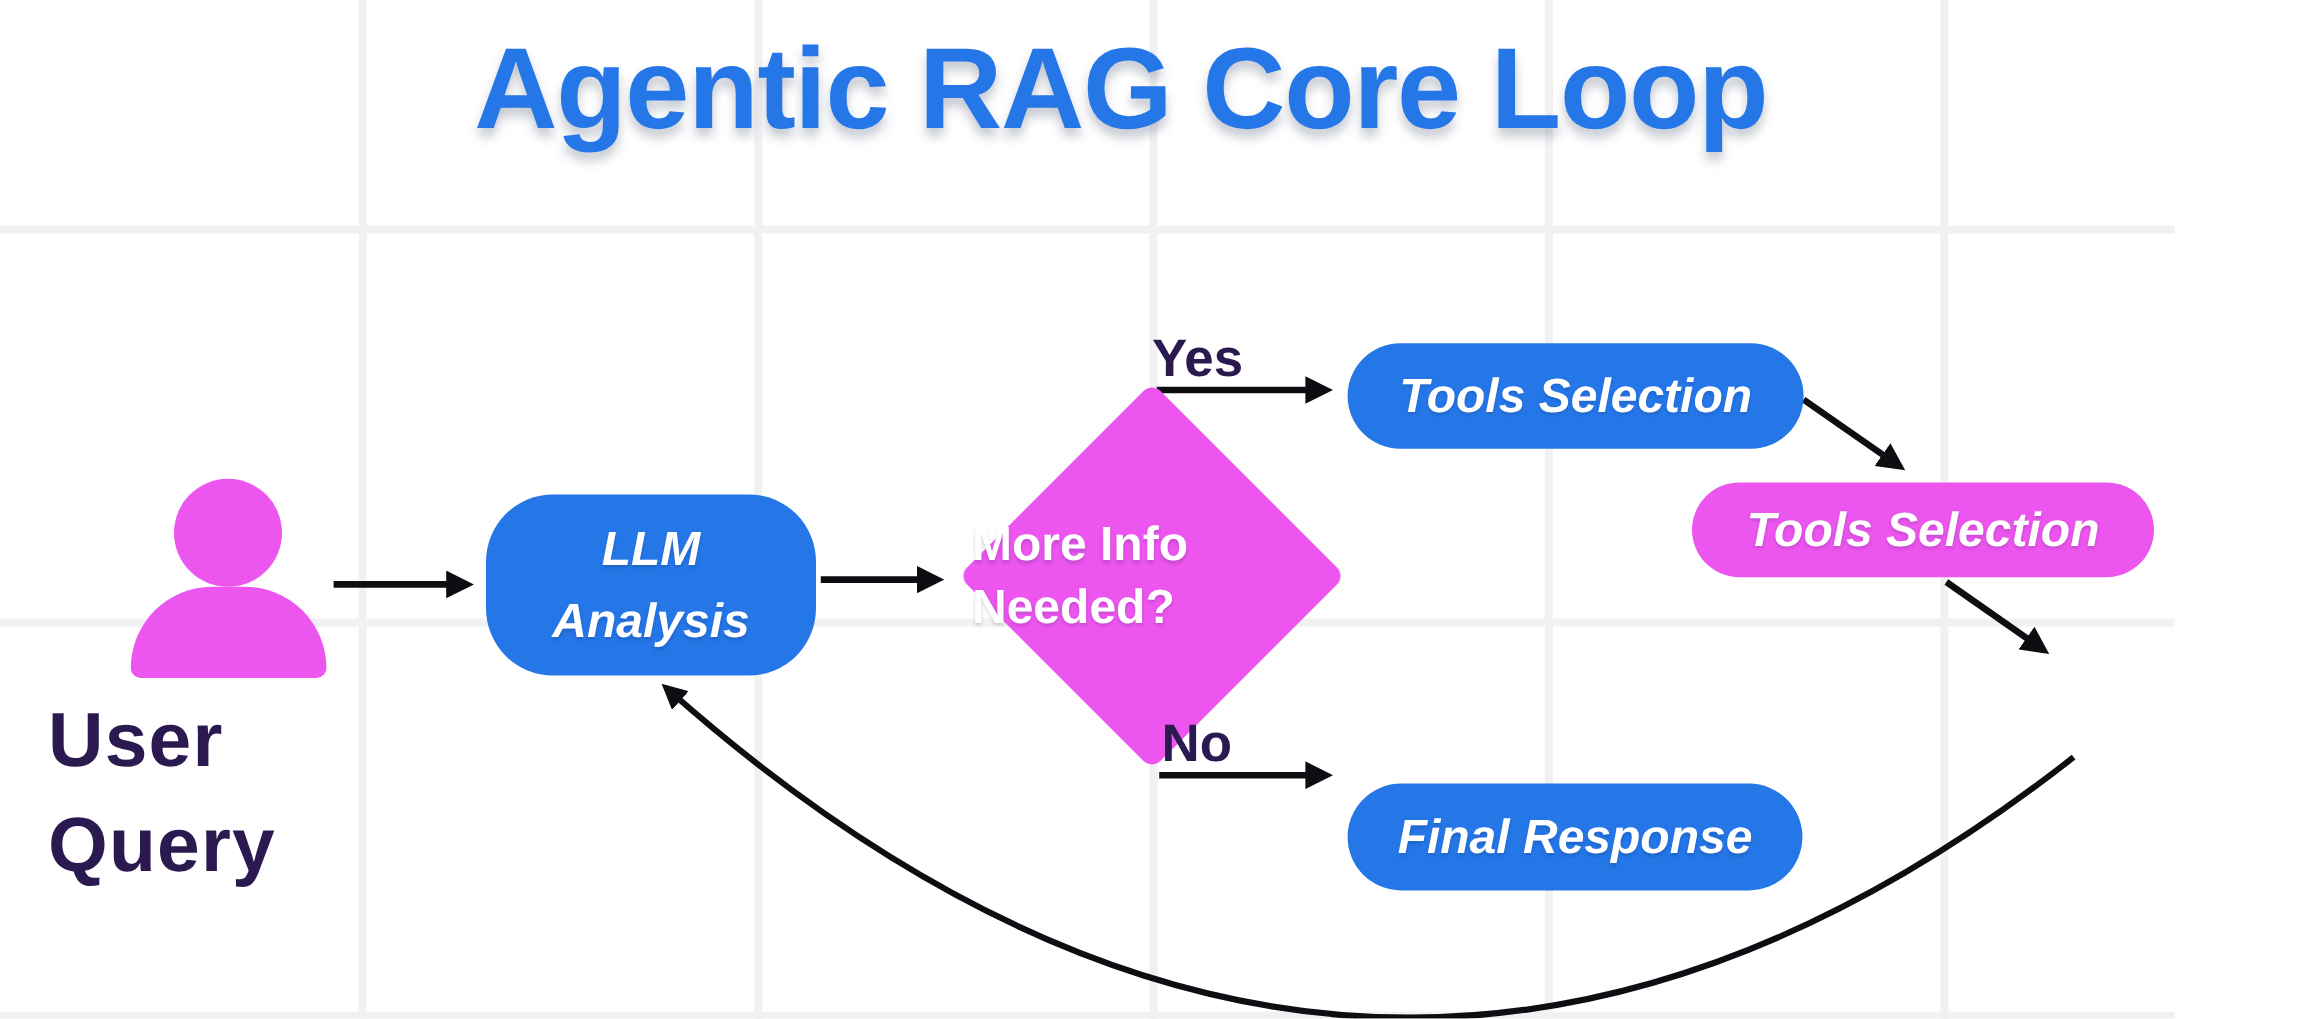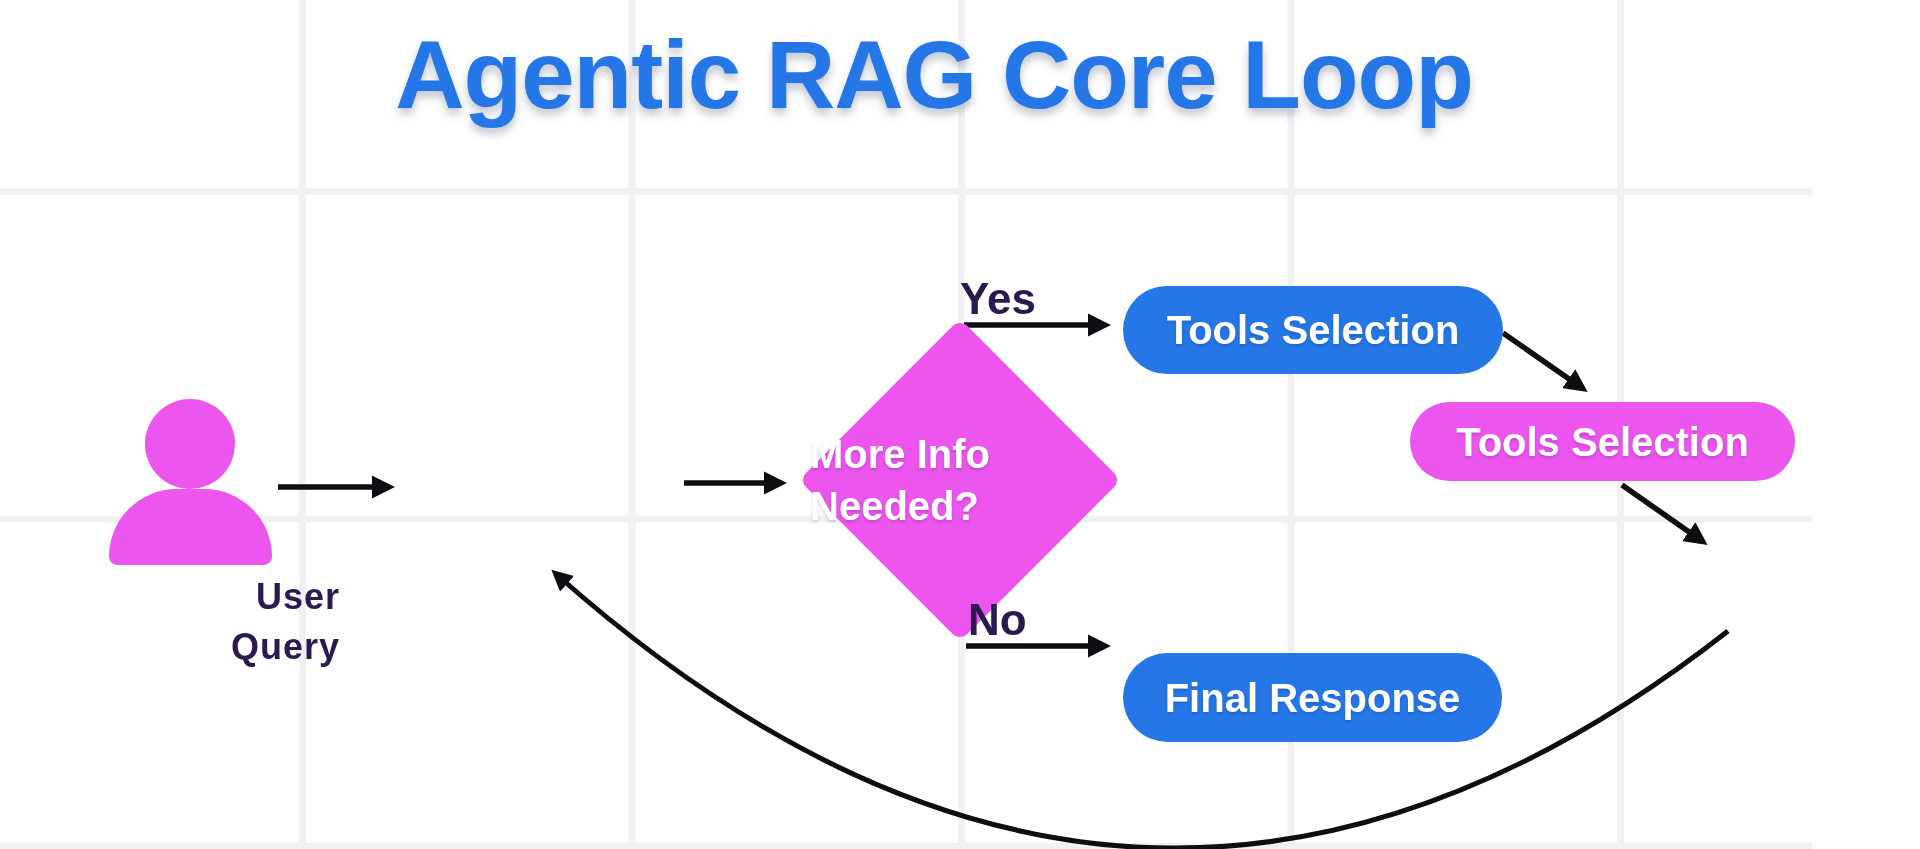--- a/index.html
+++ b/index.html
@@ -20,20 +20,21 @@
     color:var(--blue,#2577e8);
     text-shadow:0 6px 9px rgba(110,120,140,.42);
     white-space:nowrap;
   }
   .node{
     display:flex;align-items:center;justify-content:center;
     background:var(--blue,#2577e8);color:var(--nodetext,#fff);
     font-weight:700;font-size:40px;line-height:1.3;text-align:center;
     white-space:pre-line;
     text-shadow:0 2px 3px rgba(10,20,60,.18);
+    font-style:italic;
   }
   .node.pink{background:var(--magenta,#ec55ee);}
   #node-llm{left:405px;top:412px;width:275px;height:151px;border-radius:56px;line-height:1.5;}
   #pill-tools-blue{left:1123px;top:286px;width:380px;height:88px;border-radius:44px;}
   #pill-tools-pink{left:1410px;top:402px;width:385px;height:79px;border-radius:40px;}
   #pill-result{left:1540px;top:552px;width:373px;height:77px;border-radius:39px;}
   #pill-final{left:1123px;top:607px;width:379px;height:89px;border-radius:45px;margin-top:46px;}
   #diamond{
     left:846px;top:366px;width:228px;height:228px;border-radius:10px;
     background:var(--magenta,#ec55ee);transform:rotate(45deg);
@@ -46,22 +47,22 @@
   }
   .edge-label{
     font-size:44px;font-weight:800;color:var(--dark,#2b1a4f);
     width:160px;text-align:left;
   }
   #label-yes{left:960px;top:274px;}
   #label-no{left:968px;top:595px;}
   #user-head{left:145px;top:399px;width:90px;height:90px;border-radius:50%;background:var(--magenta,#ec55ee);}
   #user-body{left:109px;top:489px;width:163px;height:76px;border-radius:82px 82px 10px 10px;background:var(--magenta,#ec55ee);}
   #user-label{
-    left:40px;top:572px;width:300px;text-align:right;
-    font-size:36px;font-weight:800;line-height:1.38;color:var(--dark,#2b1a4f);
+    left:40px;top:572px;width:300px;text-align:left;
+    font-size:64px;font-weight:800;line-height:1.38;color:var(--dark,#2b1a4f);
     white-space:pre-line;letter-spacing:1px;
   }
   #arrows{left:0;top:0;width:1920px;height:849px;pointer-events:none;}
   #arrows path.edge{fill:none;stroke:var(--arrow,#0d0d12);stroke-width:5.5px;}
   #arrows path.loop{stroke-width:5px;}
   #arrowhead path{fill:var(--arrow,#0d0d12);}
 </style>
 </head>
 <body>
 
@@ -82,20 +83,24 @@
     <path class="edge" d="M 1622 485 L 1702 541" marker-end="url(#arrowhead)"></path>
     <path class="edge" d="M 966 646 L 1104 646" marker-end="url(#arrowhead)"></path>
     <path class="edge loop" d="M 1728 631 Q 1140 1092 556 574" marker-end="url(#arrowhead)"></path>
   </svg>
 
   <div class="abs" id="user-head"></div>
   <div class="abs" id="user-body"></div>
   <div class="abs" id="user-label">User
 Query</div>
 
+  <div class="abs node" id="node-llm">
+    <span>LLM
+Analysis</span>
+  </div>
 
   <div class="abs" id="diamond"></div>
   <div class="abs" id="diamond-label">More Info
 Needed?</div>
 
   <div class="abs edge-label" id="label-yes">Yes</div>
   <div class="abs edge-label" id="label-no">No</div>
 
   <div class="abs node" id="pill-tools-blue">
     <span>Tools Selection</span>

